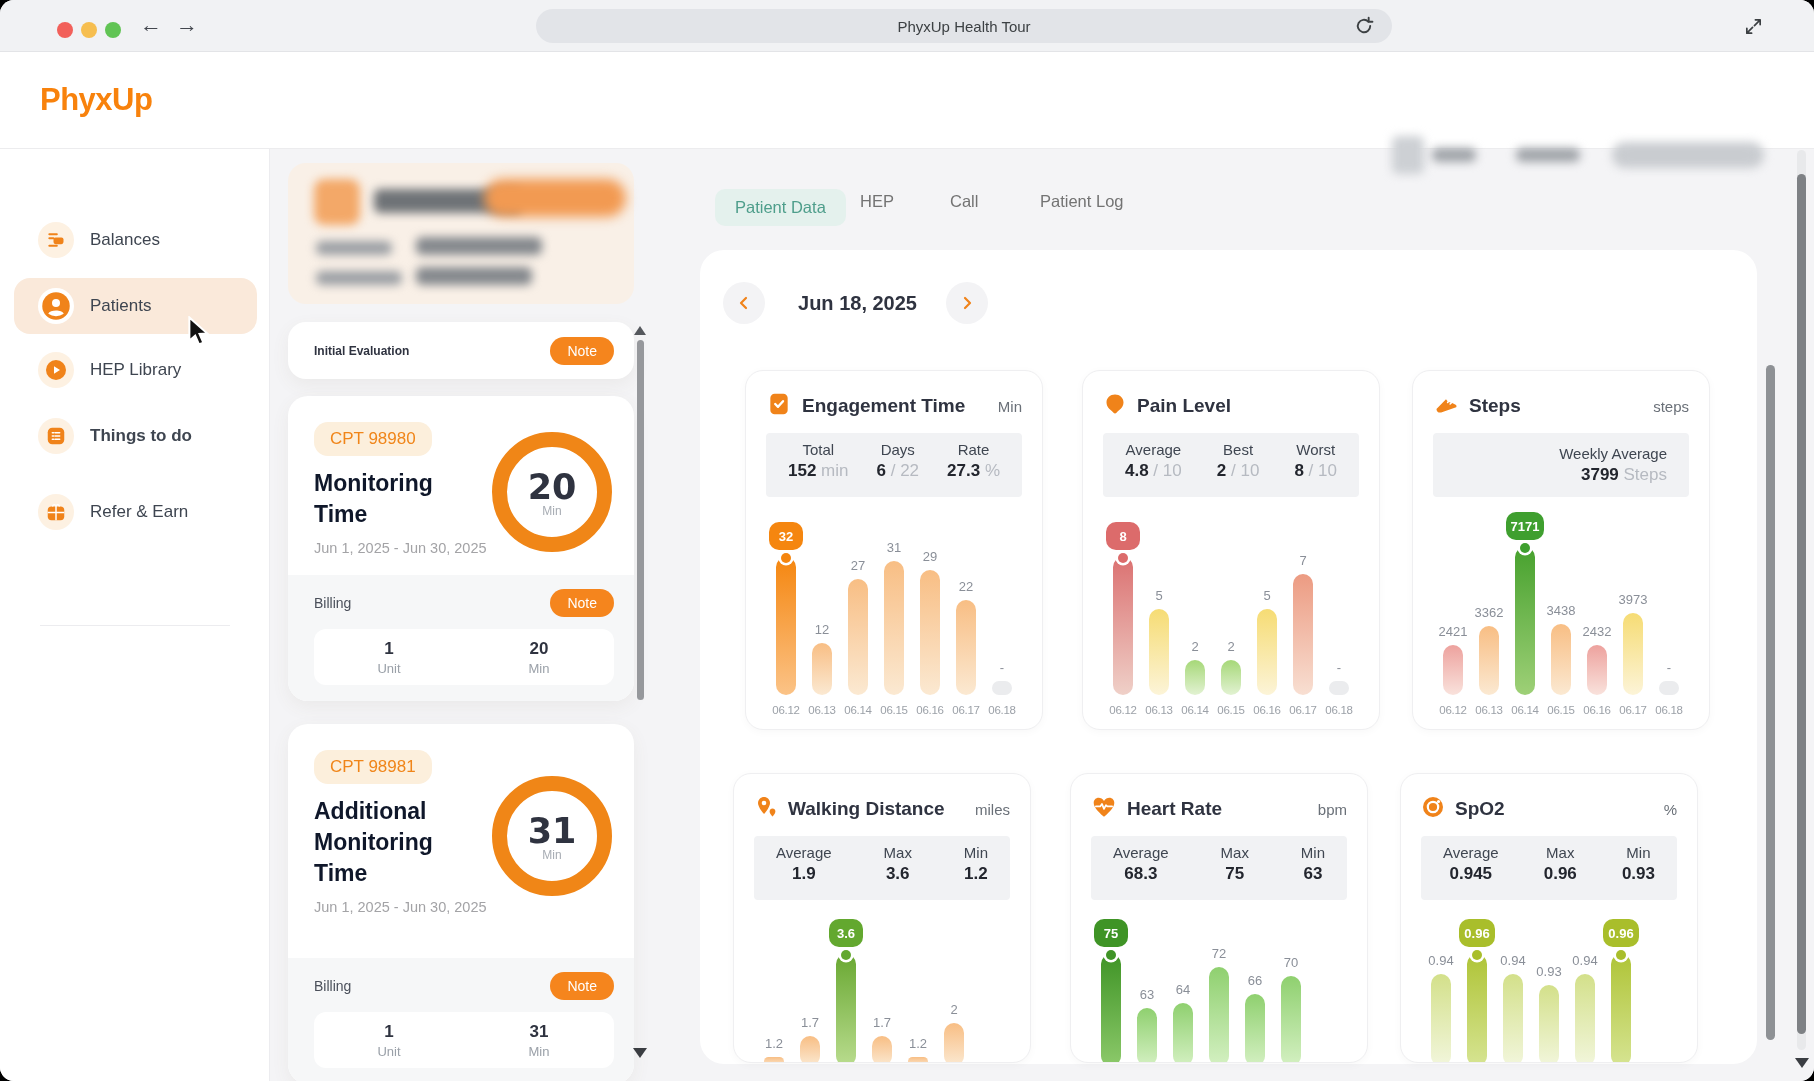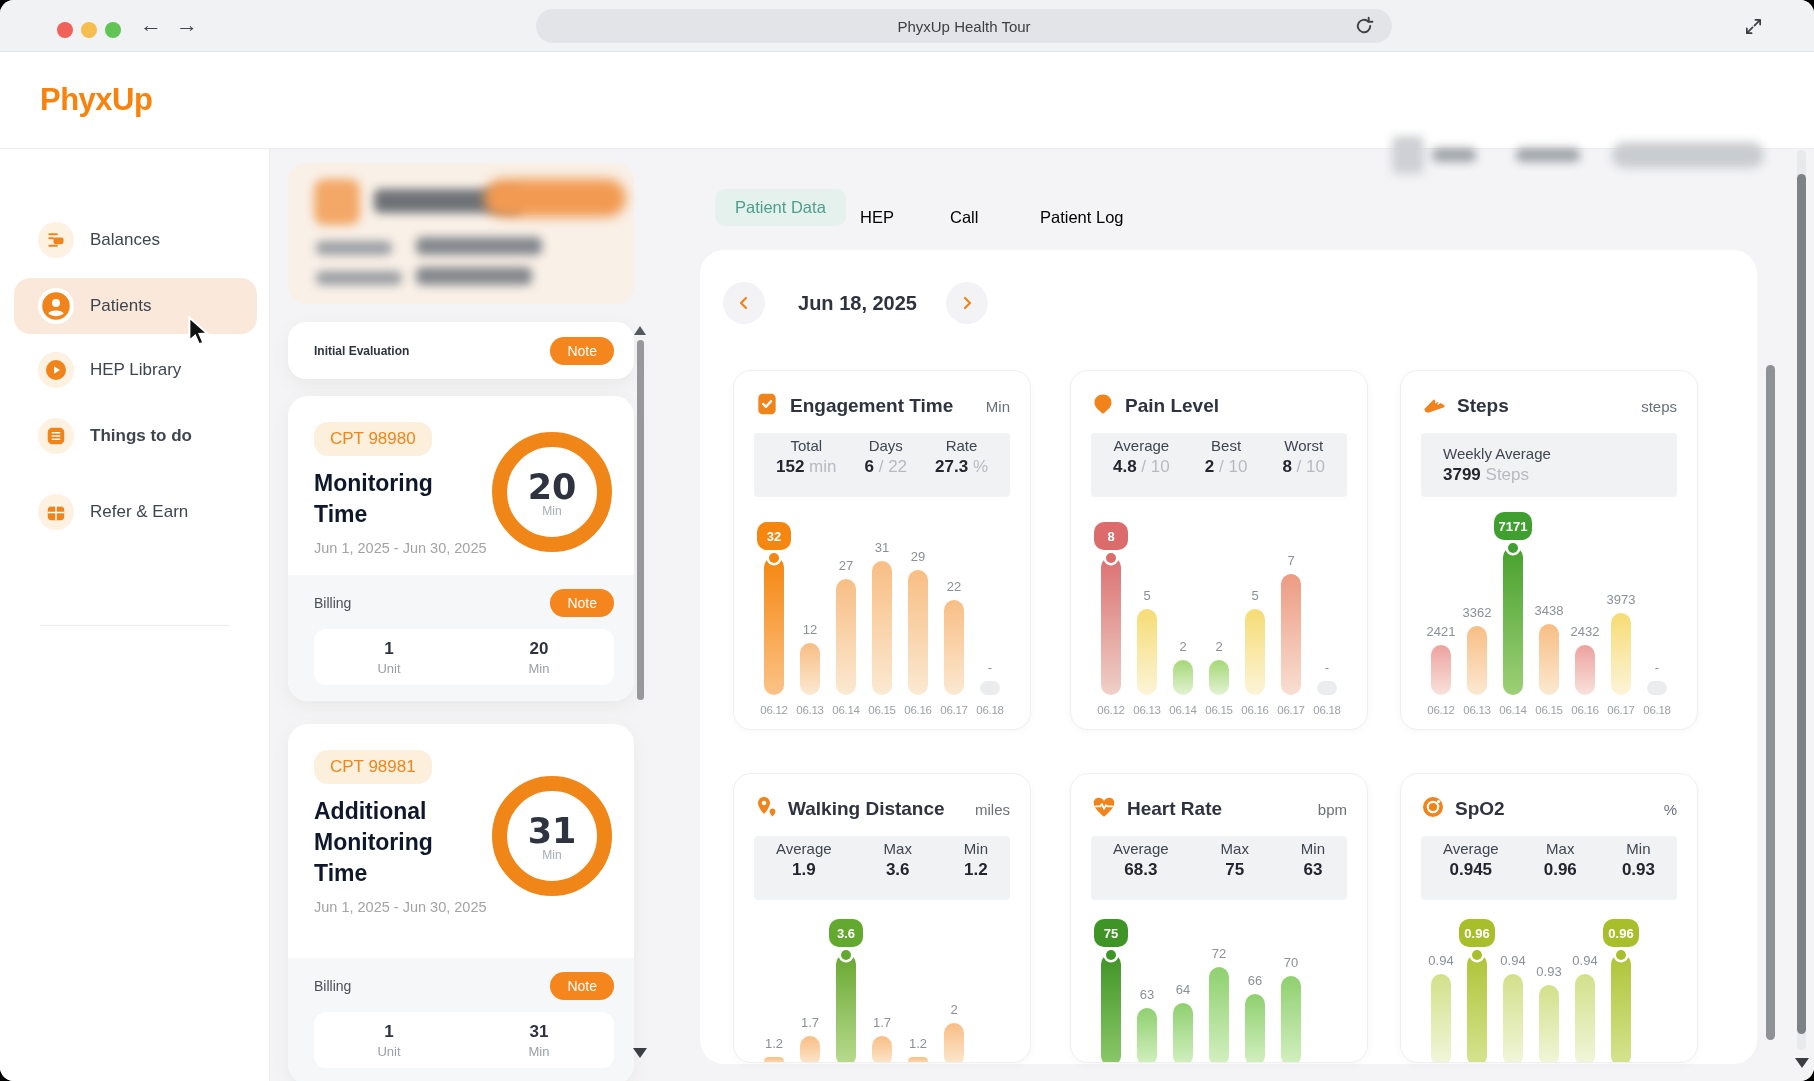--- a/index.html
+++ b/index.html
@@ -74,35 +74,35 @@
 
   
   .mid-scroll-thumb { position:absolute; left:637px; top:340px; width:7px; height:360px; background:#96989C; border-radius:4px; }
   .tri-up { position:absolute; width:0; height:0; border-left:6px solid transparent; border-right:6px solid transparent; border-bottom:9px solid #55585D; }
   .tri-down { position:absolute; width:0; height:0; border-left:7px solid transparent; border-right:7px solid transparent; border-top:10px solid #3A3D42; }
   .mid-tri-up { left:634px; top:326px; }
   .mid-tri-down { left:633px; top:1048px; }
 
   
   .content { position:absolute; left:650px; top:148px; width:1164px; height:933px; background:#F4F4F6; }
-  .tab { position:absolute; top:60px; font-size:16.5px; color:#000000; cursor:pointer; }
+  .tab { position:absolute; top:44px; font-size:16.5px; color:#737373; cursor:pointer; }
   .tab.active { background:#E4F1ED; color:#4E9E8B; border-radius:10px; padding:9px 20px; top:41px;margin-left:18px; }
   .panel { position:absolute; left:50px; top:102px; width:1057px; height:814px; background:#fff; border-radius:24px; }
   .date-nav-btn { position:absolute; top:32px; width:42px; height:42px; border-radius:50%; background:#F3F3F5; display:flex; align-items:center; justify-content:center; cursor:pointer; font-size:22px; color:#F0831A; font-weight:bold; }
   .dn-left { left:23px; }
   .dn-right { left:246px; }
   .date-text { position:absolute; left:85px; top:42px; width:145px; text-align:center; font-size:20px; font-weight:bold; color:#2F3340; }
 
   .metric-card { position:absolute; width:298px; background:#fff; border:1px solid #EFEFF1; border-radius:18px; box-shadow:0 2px 8px rgba(0,0,0,0.03); padding:20px 20px 8px; overflow:hidden; }
-  .mc-row1 { height:360px; }
+  .mc-row1 { height:360px;margin-left:12px; }
   .mc-row2 { height:290px; }
   .mc-header { display:flex; align-items:center; gap:10px; height:30px; margin-bottom:12px; }
   .mc-title { font-size:19px; font-weight:bold; color:#2F3340; flex:1 1 auto; }
   .mc-unit { font-size:15px; color:#6A7078; }
-  .stats-box { background:#F1F2F4; border-radius:4px; height:64px; display:flex; align-items:flex-start; justify-content:space-between; padding:4px 22px; margin-bottom:14px; }
+  .stats-box { background:#F1F2F4; border-radius:4px; height:64px; display:flex; align-items:flex-end; justify-content:space-between; padding:16px 22px; margin-bottom:14px; }
   .stat-col { display:flex; flex-direction:column; align-items:center; gap:3px; }
   .stat-lbl { font-size:15px; color:#3F4651; }
   .stat-val { font-size:17px; font-weight:bold; color:#23262E; }
   .stat-val .lt { font-weight:normal; color:#B6BAC1; }
   .stats-box.center { flex-direction:column; justify-content:center; gap:3px; }
   .chart { display:flex; justify-content:space-between; align-items:flex-end; padding:0 2px; }
   .chart.r1 { height:208px; }
   .chart.r2 { height:152px; }
   .ch-col { display:flex; flex-direction:column; align-items:center; justify-content:flex-end; width:36px; }
   .bar-label { font-size:13px; color:#8A8F98; margin-bottom:6px; }

